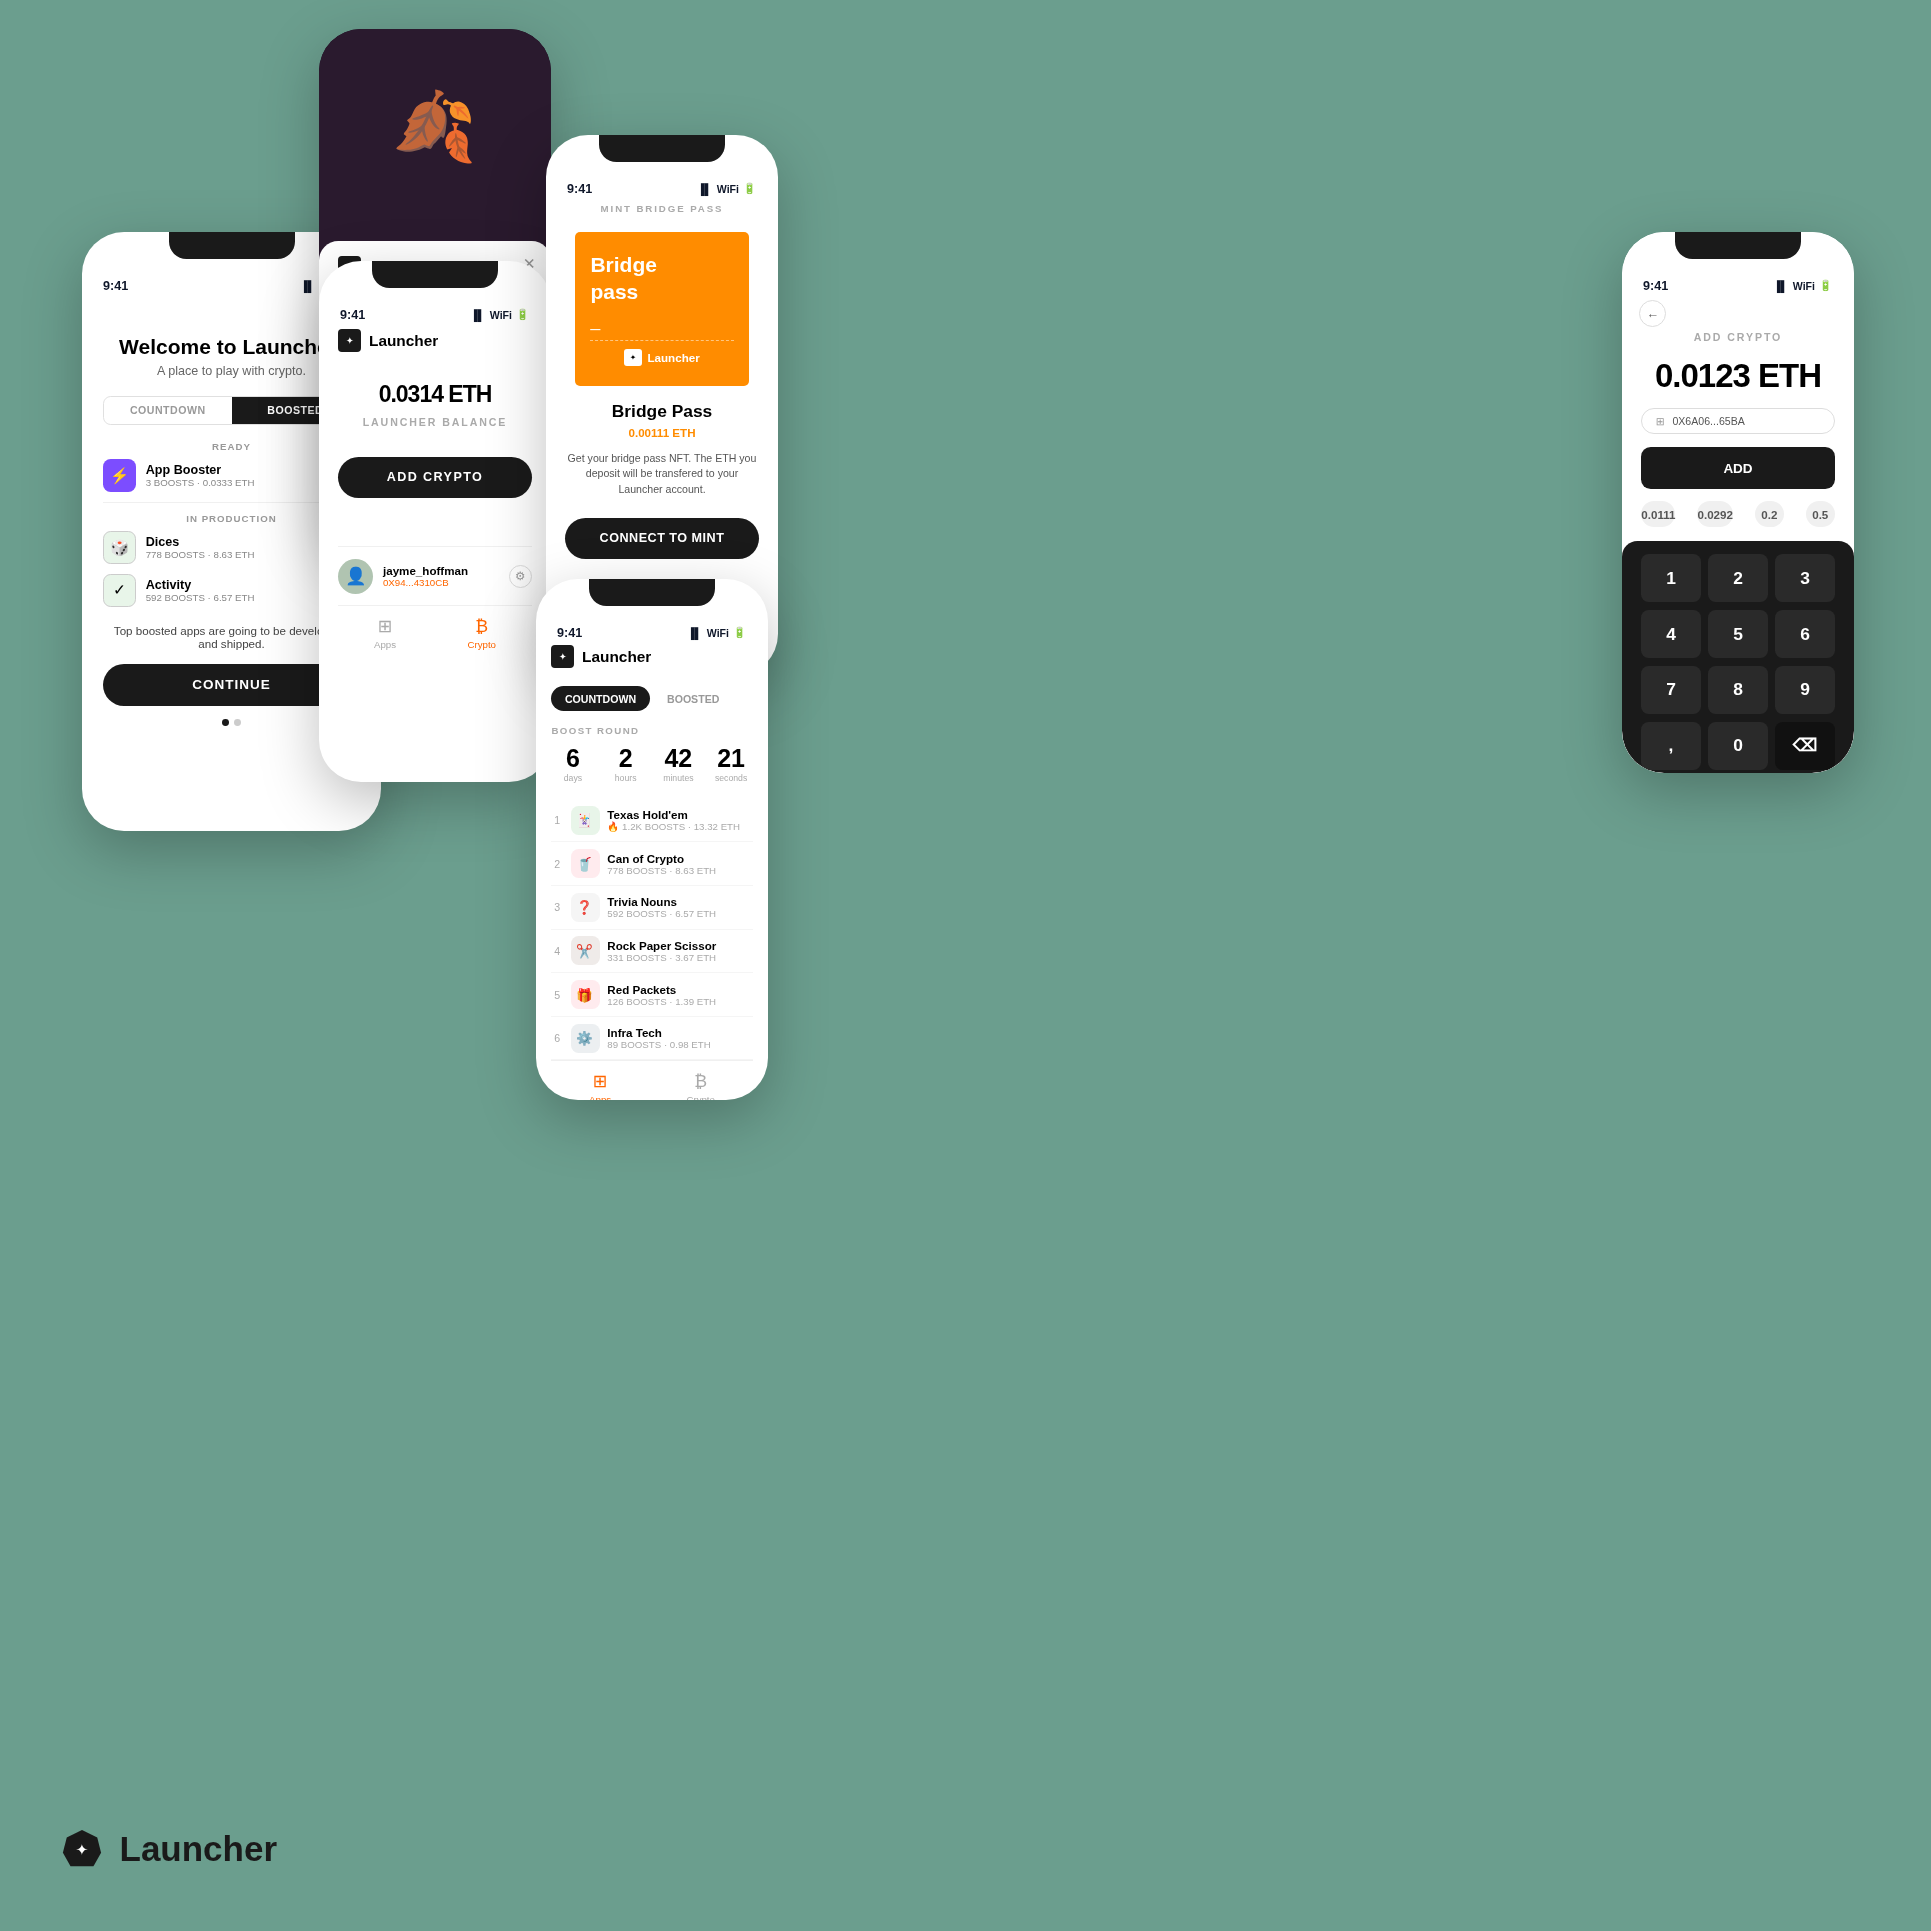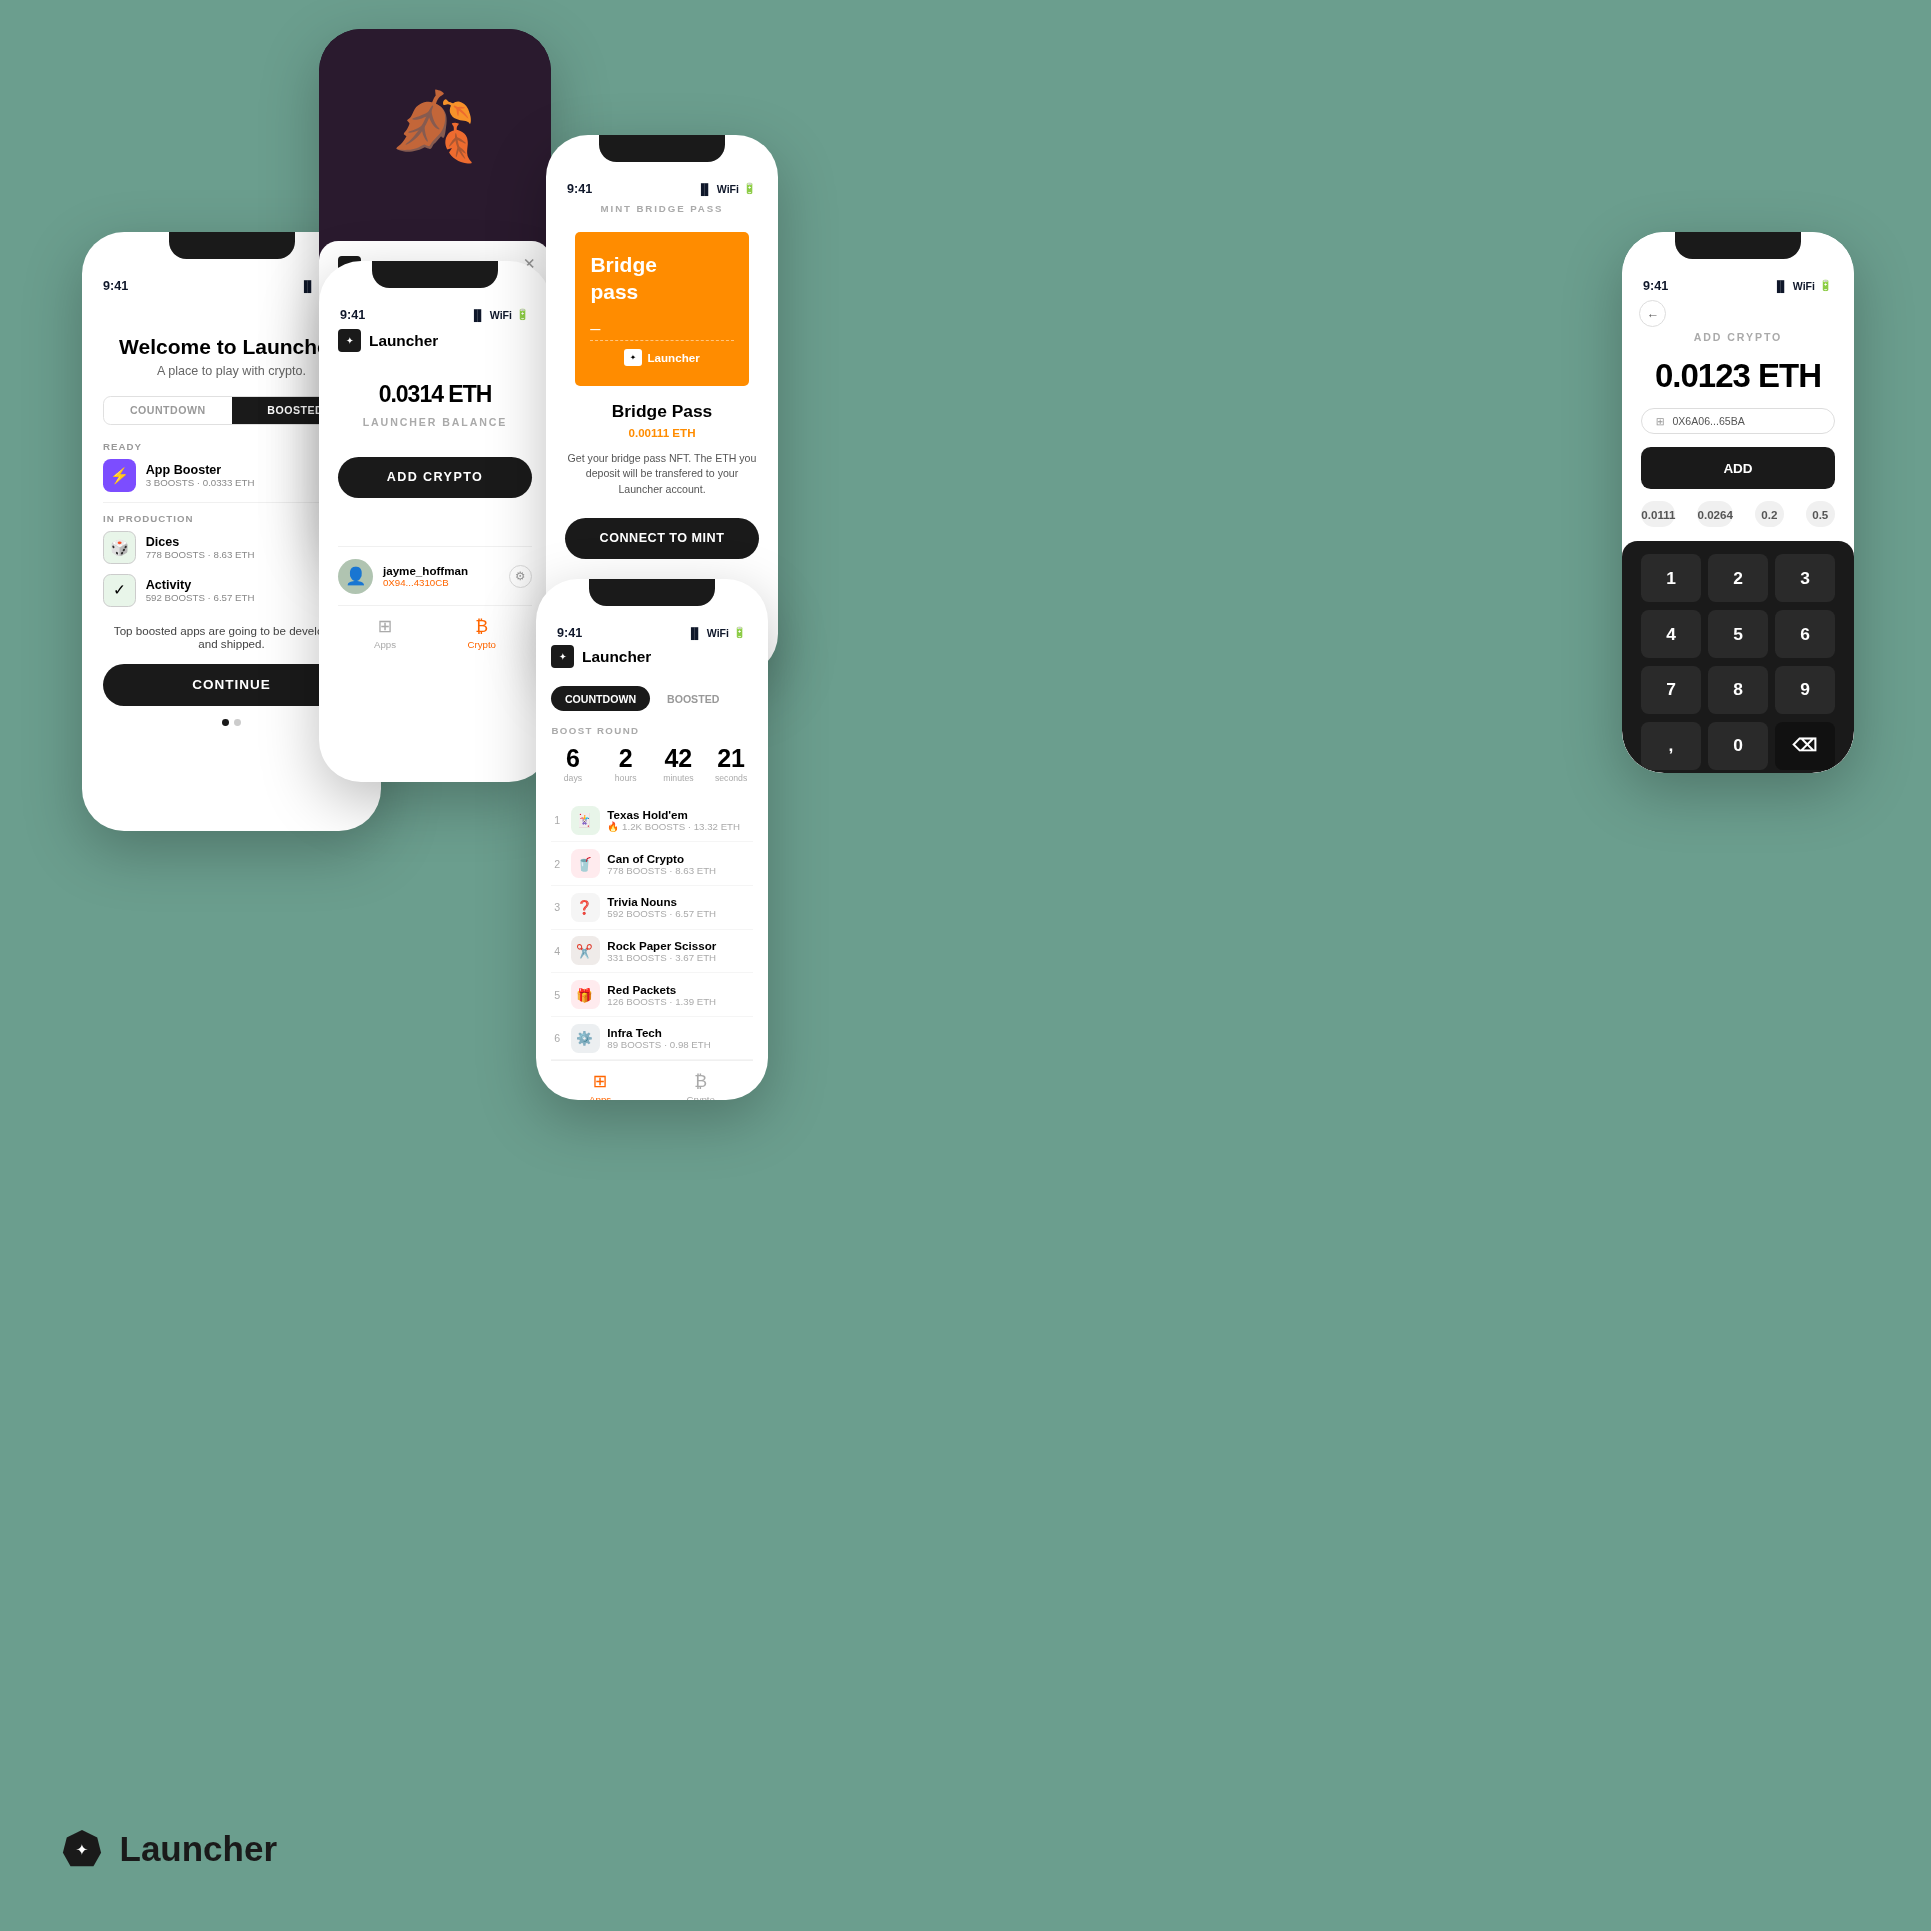--- a/index.html
+++ b/index.html
@@ -117,20 +117,21 @@
     .tab-item.active {
       background: #1a1a1a;
       color: #fff;
     }
     .section-label {
       font-size: 9.7px;
       font-weight: 700;
       color: #999;
       letter-spacing: 1px;
       margin-bottom: 7.7px;
+      text-align: center;
     }
     .app-item {
       display: flex;
       align-items: center;
       gap: 9.7px;
       margin-bottom: 9.7px;
     }
     .app-icon {
       width: 33px;
       height: 33px;
@@ -938,21 +939,21 @@
         </div>
         <div class="add-crypto-title">ADD CRYPTO</div>
         <div class="eth-amount-big">0.0123 ETH</div>
         <div class="wallet-addr">
           <span style="font-size:10.6px;color:#999;">⊞</span>
           <span class="wallet-addr-text">0X6A06...65BA</span>
         </div>
         <div class="add-btn-full">ADD</div>
         <div class="preset-row">
           <div class="preset-btn">0.0111</div>
-          <div class="preset-btn">0.0264</div>
+          <div class="preset-btn">0.0292</div>
           <div class="preset-btn">0.2</div>
           <div class="preset-btn">0.5</div>
         </div>
         <div class="numpad" style="flex:1;">
           <div class="numpad-row">
             <div class="num-key">1</div>
             <div class="num-key">2</div>
             <div class="num-key">3</div>
           </div>
           <div class="numpad-row">

